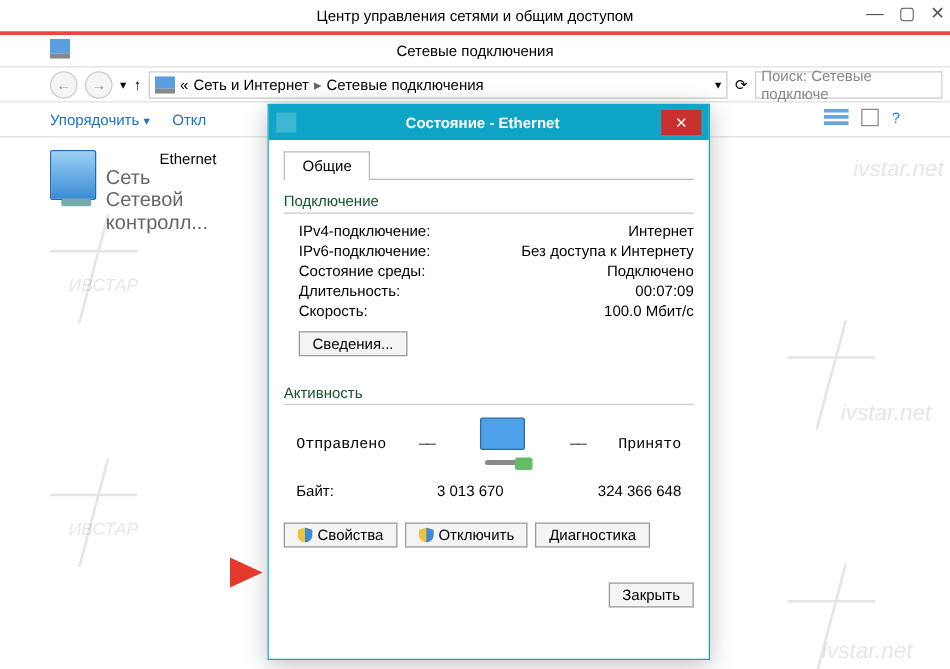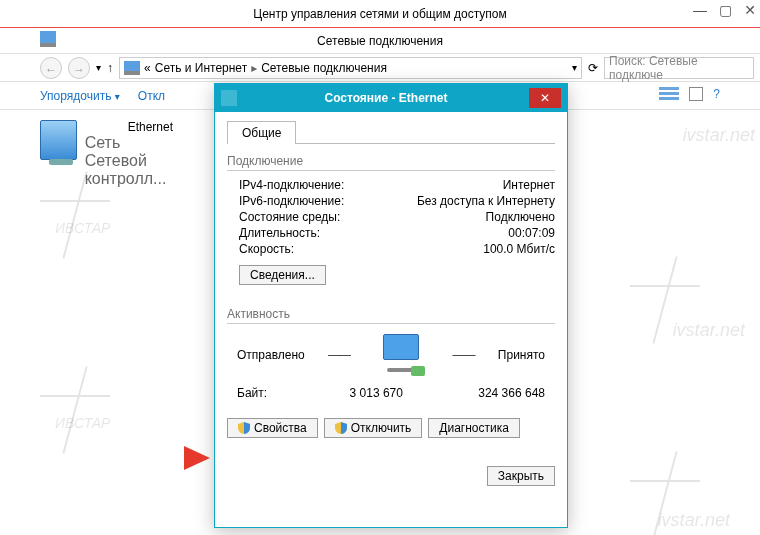--- a/index.html
+++ b/index.html
@@ -1,18 +1,18 @@
 <!DOCTYPE html>
 <html><head>
 <meta charset="utf-8">
 <style>
   * { box-sizing: border-box; margin: 0; padding: 0; }
   html, body { width: 760px; height: 535px; font-family: "Segoe UI", Tahoma, sans-serif; font-size: 12px; background: #fff; overflow: hidden; }
   .parent-window { position: absolute; top: 0; left: 0; width: 760px; height: 535px; background: #fff; }
-  .parent-titlebar { height: 28px; background: #fff; border-bottom: 1px solid #ef4444; display: flex; align-items: center; justify-content: center; position: relative; }
+  .parent-titlebar { height: 28px; background: #fff; border-bottom: 3px solid #ef4444; display: flex; align-items: center; justify-content: center; position: relative; }
   .parent-titlebar .ctrls { position: absolute; right: 4px; top: 2px; display: flex; gap: 12px; font-size: 14px; color: #555; }
   .sub-titlebar { height: 26px; background: #fff; border-bottom: 1px solid #e0e0e0; display: flex; align-items: center; justify-content: center; position: relative; }
   .sub-titlebar .icon { position: absolute; left: 40px; }
   .addr-row { height: 28px; display: flex; align-items: center; padding: 0 6px 0 40px; gap: 6px; border-bottom: 1px solid #e0e0e0; }
   .navbtn { width: 22px; height: 22px; border: 1px solid #ccc; border-radius: 50%; display: inline-flex; align-items: center; justify-content: center; color: #999; background: #f5f5f5; }
   .breadcrumb { flex: 1; border: 1px solid #ccc; height: 22px; display: flex; align-items: center; padding: 0 4px; gap: 4px; background: #fff; }
   .breadcrumb .sep { color: #666; }
   .searchbox { width: 150px; border: 1px solid #ccc; height: 22px; display: flex; align-items: center; padding: 0 4px; color: #888; background: #fff; }
   .toolbar { height: 28px; border-bottom: 1px solid #e0e0e0; display: flex; align-items: center; padding: 0 40px; gap: 18px; color: #1a72c4; }
   .toolbar .r { margin-left: auto; display: flex; gap: 10px; color: #666; }
@@ -26,28 +26,28 @@
   
   .dialog { position: absolute; left: 214px; top: 83px; width: 354px; height: 445px; background: #fff; border: 1px solid #0ea5c7; box-shadow: 0 4px 18px rgba(0,0,0,0.25); }
   .dlg-titlebar { height: 28px; background: #0ea5c7; color: #fff; display: flex; align-items: center; padding: 0 6px; }
   .dlg-titlebar .title { flex: 1; text-align: center; font-weight: 600; }
   .dlg-titlebar .closebtn { width: 32px; height: 20px; background: #c9302c; color:#fff; display:flex; align-items:center; justify-content:center; font-size: 12px; }
   .dlg-titlebar .ticon { width:16px; height:16px; background:#fff3; display:inline-block; margin-right:6px; }
   .dlg-body { padding: 8px 12px 12px 12px; }
   .tabs { display: flex; border-bottom: 1px solid #bbb; }
   .tab { padding: 4px 14px; border: 1px solid #bbb; border-bottom: none; background: #fff; position: relative; top: 1px; }
   .group { margin-top: 10px; }
-  .group-label { font-size: 12px; color: #737373; margin-bottom: 2px; }
+  .group-label { font-size: 12px; color: #14532d; margin-bottom: 2px; }
   .group-line { height: 1px; background: #ccc; margin-bottom: 6px; }
   .row { display: flex; justify-content: space-between; padding: 1px 0; font-size: 12px; }
   .row .l { white-space: nowrap; }
   .row .v { white-space: nowrap; }
   .btn { display: inline-flex; align-items:center; gap:4px; border: 1px solid #999; background: #f4f4f4; padding: 2px 10px; font-size: 12px; cursor: default; }
   .btn .shield { width:12px; height:12px; }
-  .activity-row { display:flex; align-items:center; justify-content:space-between; margin: 10px 0; }
+  .activity-row { display:flex; align-items:center; justify-content:space-between; margin: 10px 0; font-family: Liberation Mono, monospace; }
   .dashes { color:#333; letter-spacing: -1px; }
   .compico { width:56px; height:42px; display:inline-block; position:relative; }
   .compico .mon { position:absolute; top:0; left:10px; width:36px; height:26px; background:#4da1e8; border:1px solid #2a6aa8; border-radius:2px; }
   .compico .base { position:absolute; bottom:4px; left:14px; width:28px; height:4px; background:#888; border-radius:2px; }
   .compico .plug { position:absolute; bottom:0; right:4px; width:14px; height:10px; background:#6b6; border-radius:2px; }
   .btnrow { margin-top: 18px; display:flex; gap:6px; }
   .closerow { margin-top: 28px; display:flex; justify-content:flex-end; }
   .arrow { position:absolute; left: 184px; top: 446px; width:0; height:0; border-top: 12px solid transparent; border-bottom: 12px solid transparent; border-left: 26px solid #e53a2b; z-index: 20; }
   .wm { position:absolute; color: rgba(0,0,0,0.1); font-style: italic; font-size: 18px; pointer-events:none; }
   .star { position:absolute; width:70px; height:90px; opacity:0.1; pointer-events:none; }

